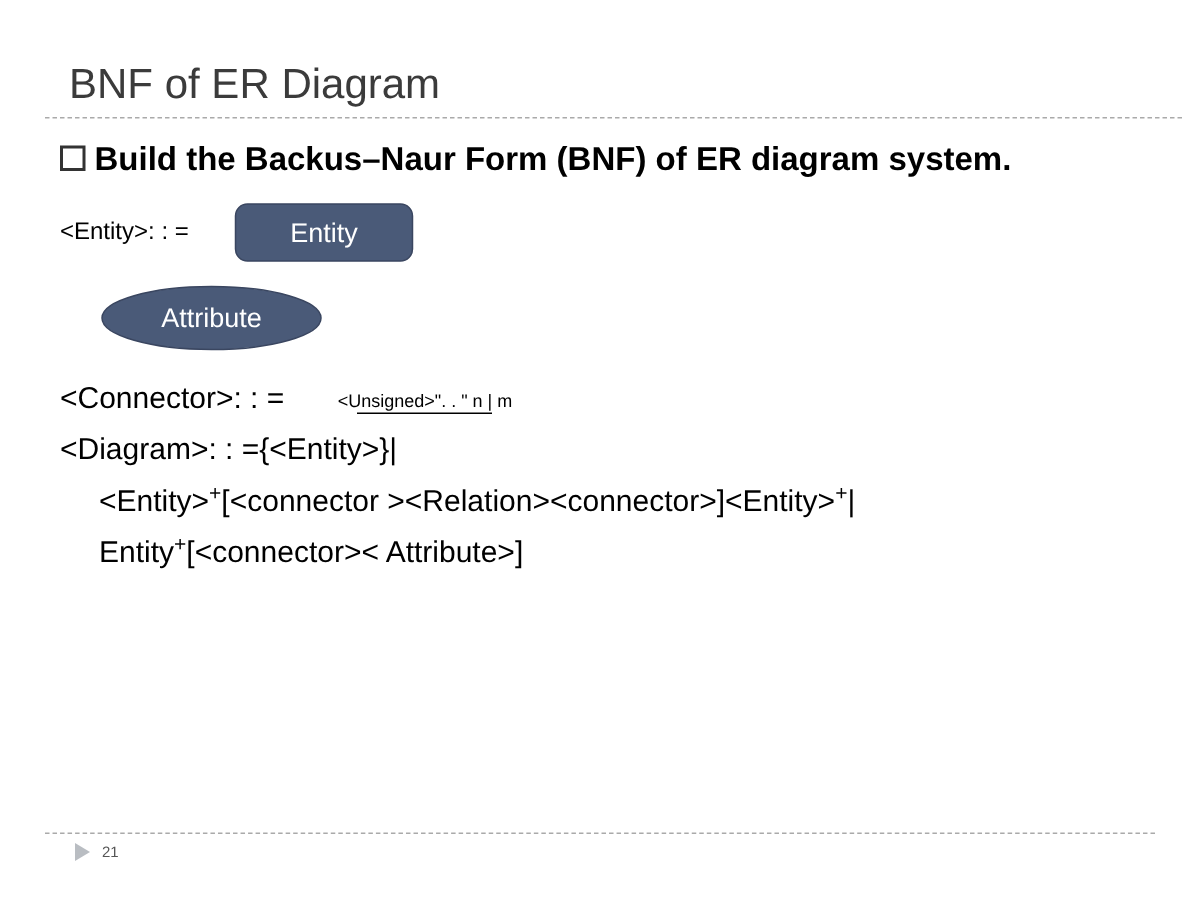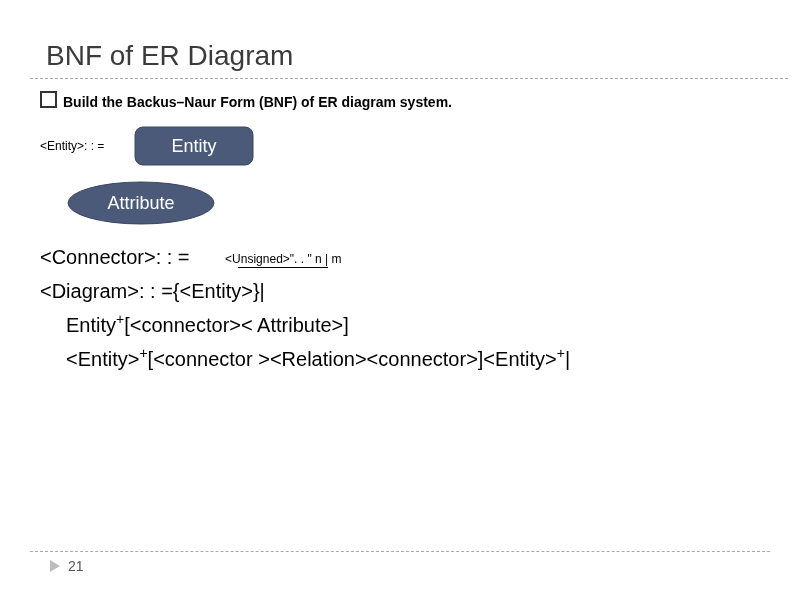--- a/index.html
+++ b/index.html
@@ -24,21 +24,21 @@
     color: #3b3b3b;
     font-weight: 400;
     margin: 0 0 6px 16px;
   }
   .hr {
     border: none;
     border-top: 1px dashed #aaa;
     margin: 0 0 12px 0;
   }
   .intro {
-    font-size: 14px;
+    font-size: 22px;
     font-weight: bold;
     color: #000;
     margin-left: 10px;
     line-height: 1.35;
   }
   .bullet-box {
     display: inline-block;
     width: 13px;
     height: 13px;
     border: 2px solid #333;
@@ -47,21 +47,21 @@
     background: #fff;
   }
   .rule-row {
     display: flex;
     align-items: center;
     margin-left: 10px;
     margin-top: 14px;
     margin-bottom: 14px;
   }
   .nt {
-    font-size: 12px;
+    font-size: 16px;
     color: #000;
     white-space: nowrap;
   }
   .shape-label {
     font-size: 18px;
     fill: #fff;
   }
   .shape-svg {
     margin-left: 30px;
   }
@@ -107,21 +107,21 @@
     margin-left: 20px;
   }
   .footer-arrow {
     width: 0; height: 0;
     border-top: 6px solid transparent;
     border-bottom: 6px solid transparent;
     border-left: 10px solid #b9bdc2;
     margin-right: 8px;
   }
   .footer-num {
-    font-size: 14px;
+    font-size: 10px;
     color: #555;
   }
   sup { font-size: 0.7em; }
 </style>
 </head>
 <body>
 
 <div class="slide">
 
   <h1 class="title">BNF of ER Diagram</h1>
@@ -152,25 +152,25 @@
       <span>&lt;Connector&gt;: : =</span>
       <span class="conn-label" style="margin-left:30px;">
         <span class="conn-text">&lt;Unsigned&gt;". . " n | m</span>
         <span class="conn-line"></span>
       </span>
     </div>
 
     <div class="gline">&lt;Diagram&gt;: : ={&lt;Entity&gt;}|</div>
 
     <div class="gline indent">
-      <span>Entity</span><sup>+</sup><span>[&lt;connector&gt;&lt; Attribute&gt;]</span>
+      <span>&lt;Entity&gt;</span><sup>+</sup><span>[&lt;connector &gt;&lt;Relation&gt;&lt;connector&gt;]&lt;Entity&gt;</span><sup>+</sup><span>|</span>
     </div>
 
     <div class="gline indent">
-      <span>&lt;Entity&gt;</span><sup>+</sup><span>[&lt;connector &gt;&lt;Relation&gt;&lt;connector&gt;]&lt;Entity&gt;</span><sup>+</sup><span>|</span>
+      <span>Entity</span><sup>+</sup><span>[&lt;connector&gt;&lt; Attribute&gt;]</span>
     </div>
   </div>
 
   <div class="footer">
     <hr class="footer-hr">
     <div class="footer-row">
       <div class="footer-arrow"></div>
       <span class="footer-num">21</span>
     </div>
   </div>

